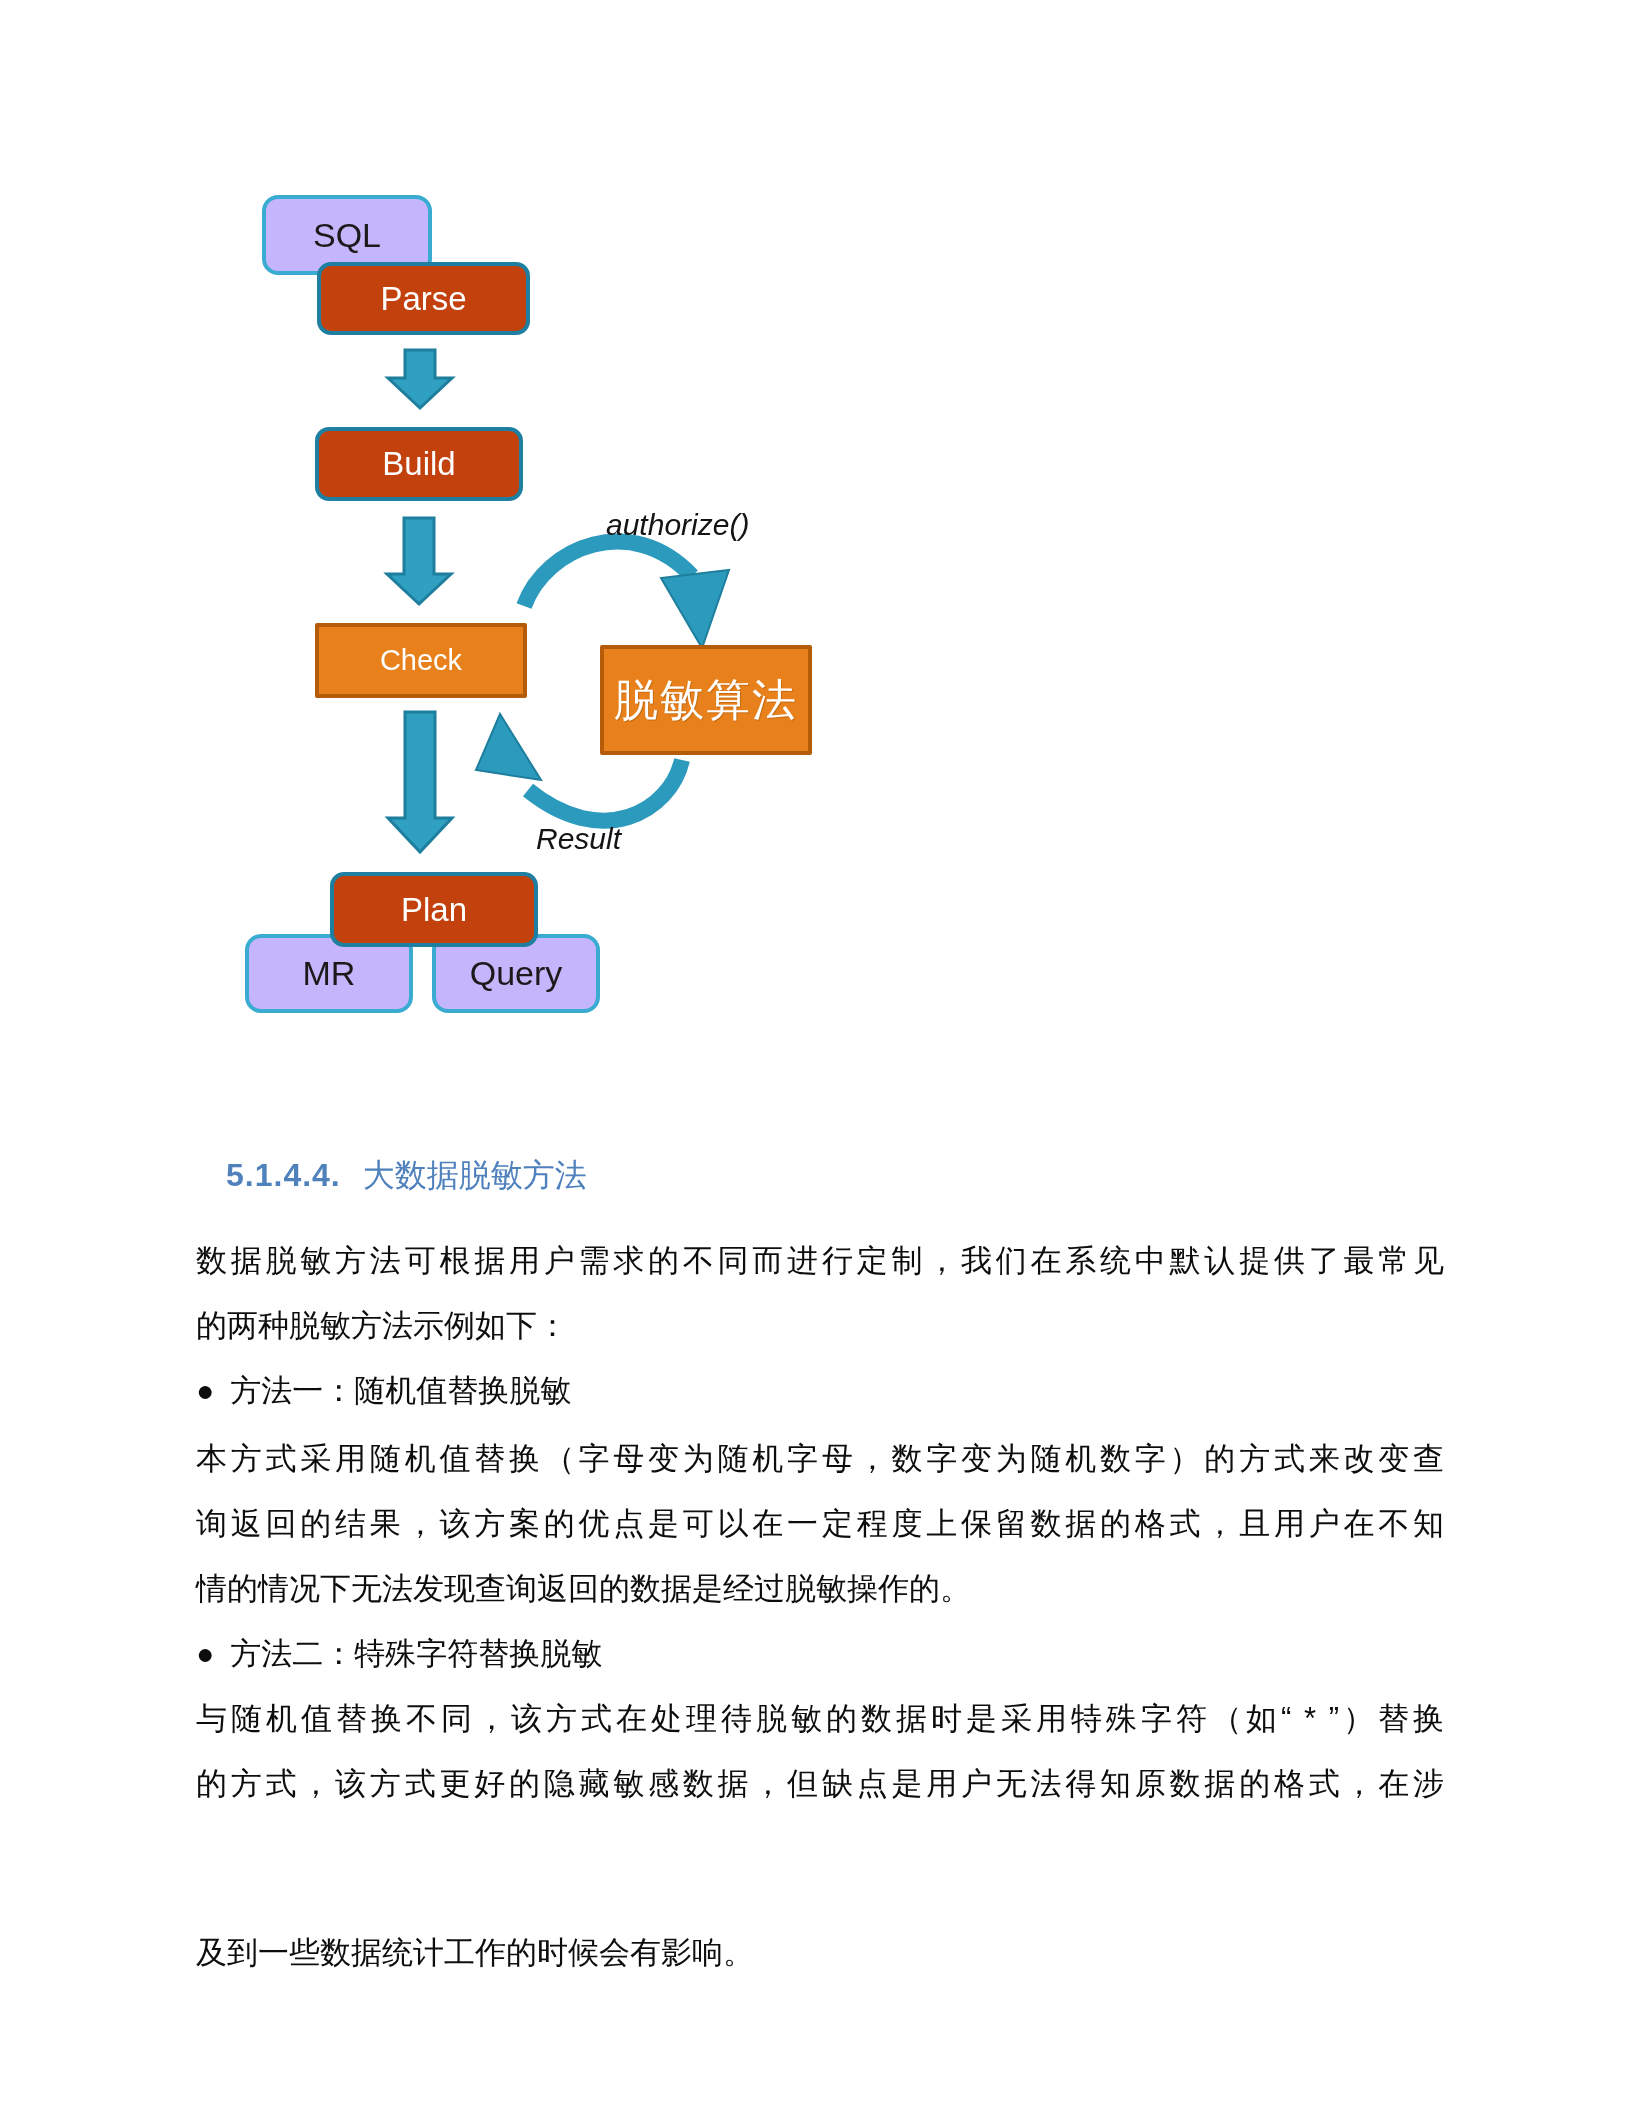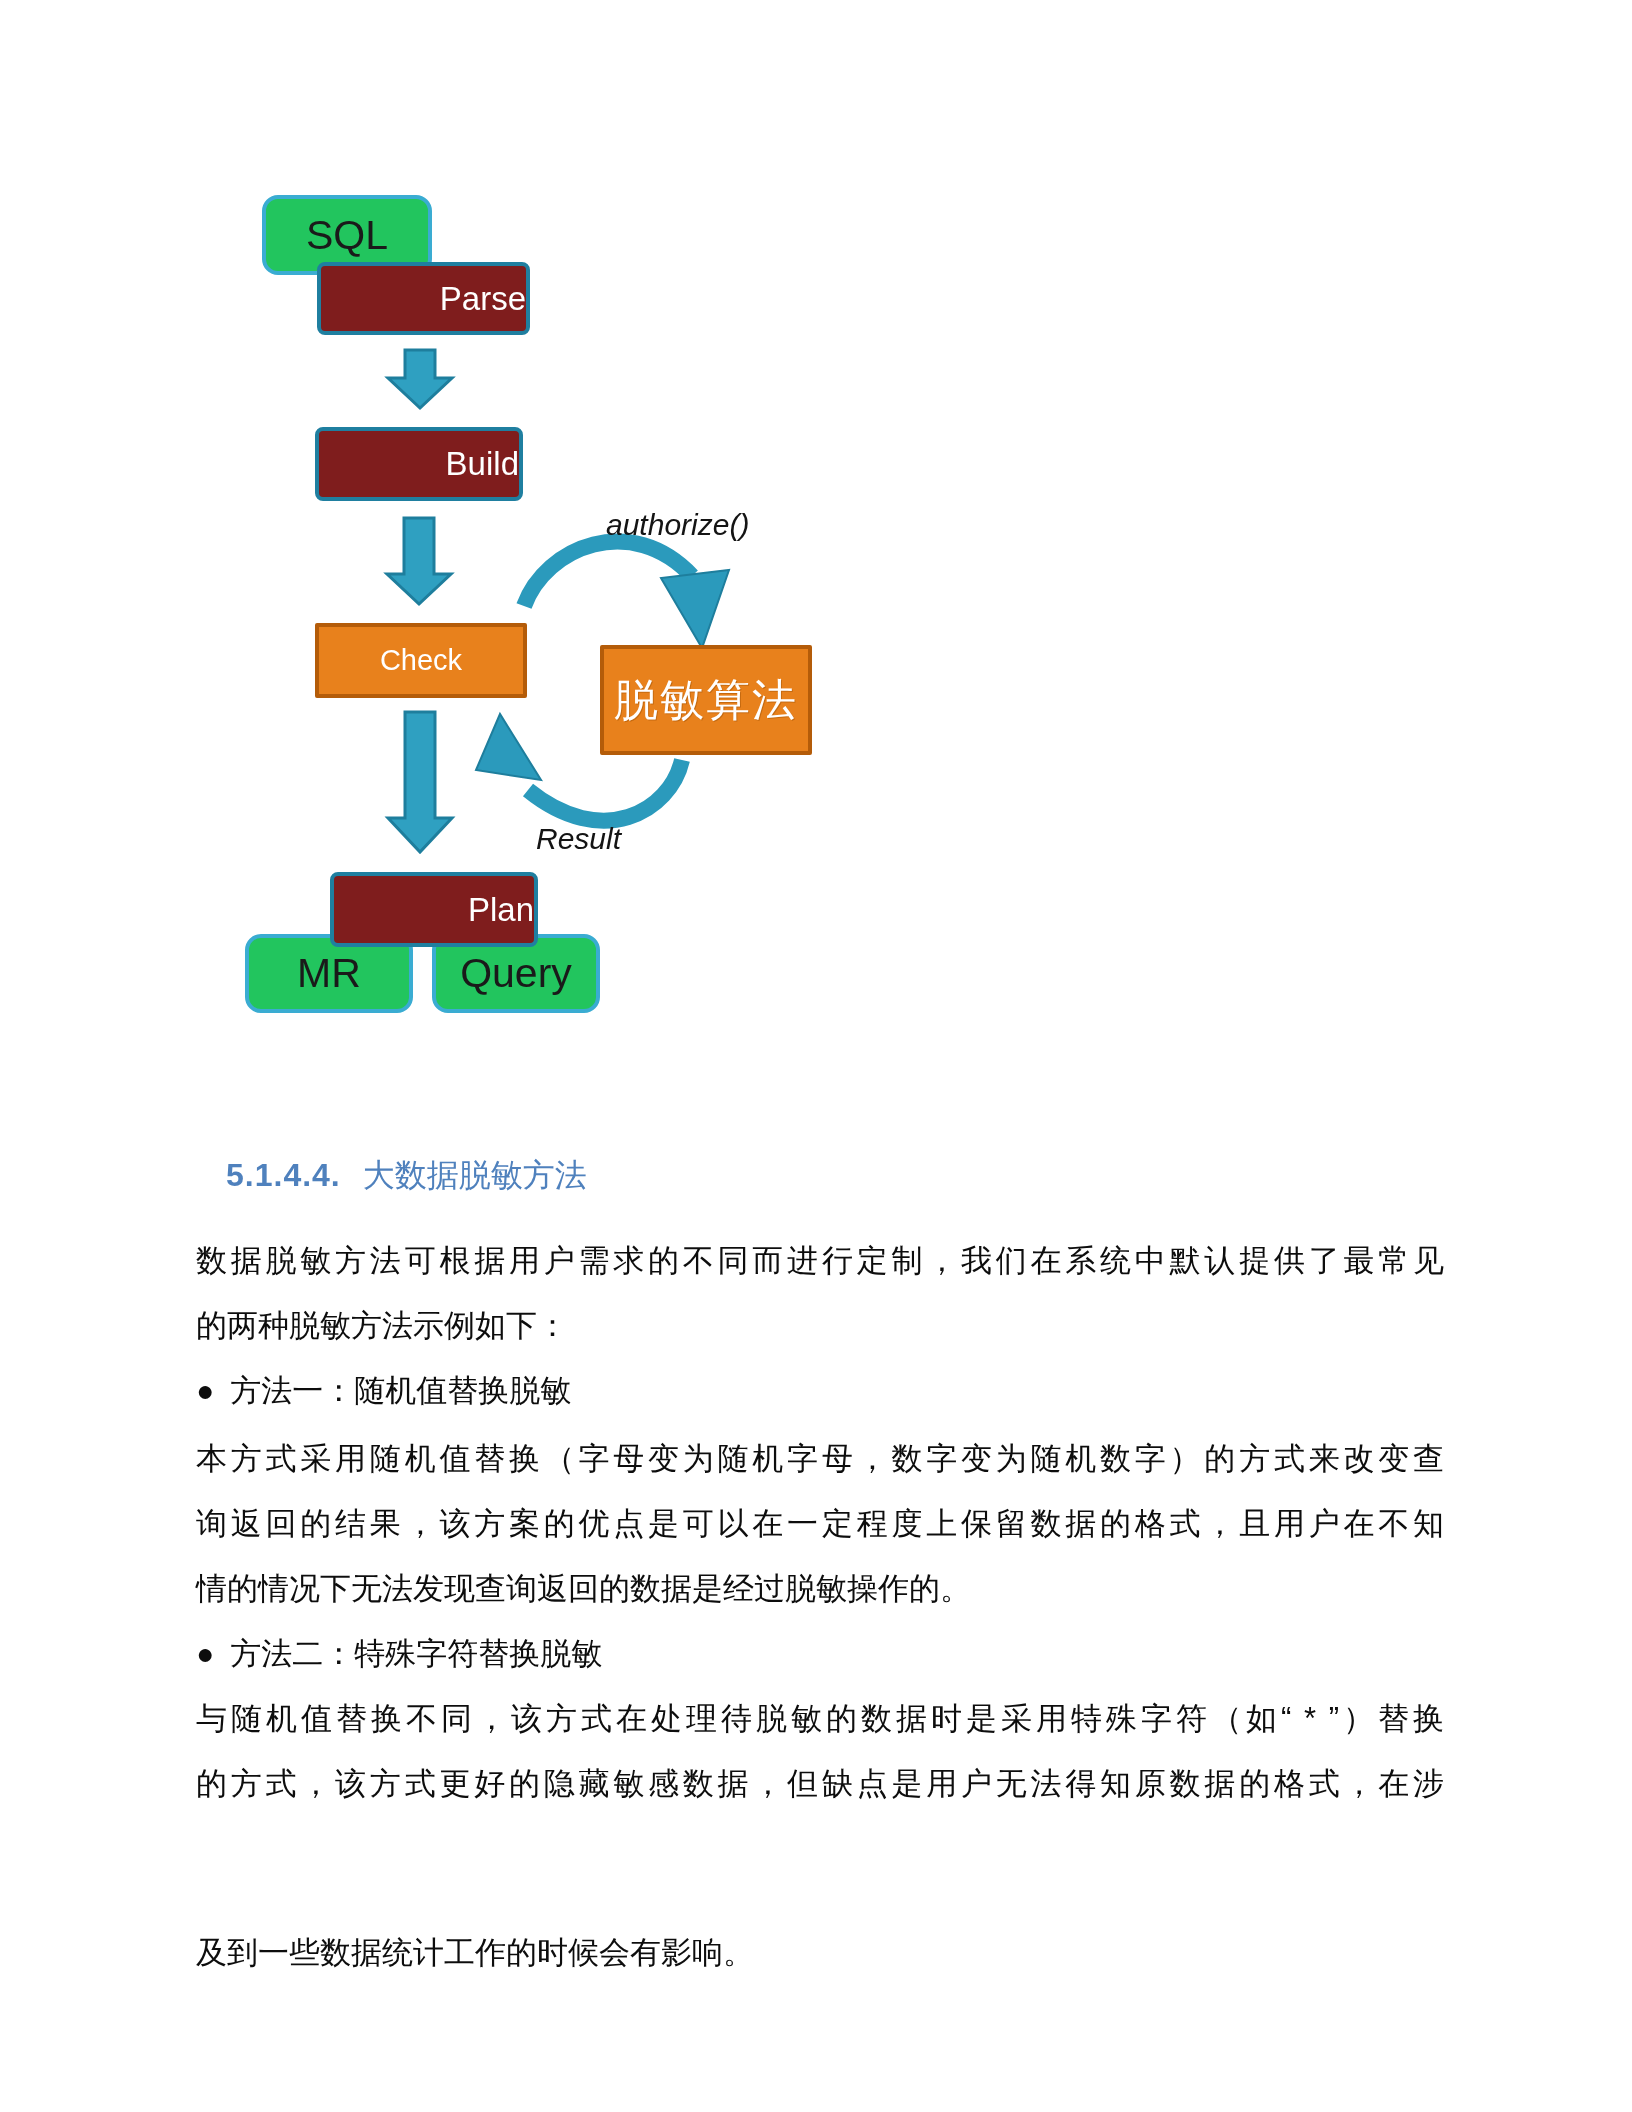--- a/index.html
+++ b/index.html
@@ -8,26 +8,26 @@
     font-family:"Liberation Sans", sans-serif; overflow:hidden;
   }
   
   .diagram { position:absolute; left:0; top:0; width:900px; height:1100px; }
   .arrow-layer { position:absolute; left:0; top:0; }
   .node {
     position:absolute; display:flex; align-items:center; justify-content:center;
     box-sizing:border-box; text-align:center;
   }
   .node-teal {
-    background:#7f1d1d; border:4px solid #1f7fa0; border-radius:8px;
-    color:#ffffff; font-size:33px;justify-content:flex-end;
+    background:#c2410c; border:4px solid #1f7fa0; border-radius:14px;
+    color:#ffffff; font-size:33px;
   }
   .node-white {
-    background:#22c55e; border:4px solid #3aacd2; border-radius:16px;
-    color:#1a1a1a; font-size:41px;
+    background:#c4b5fd; border:4px solid #3aacd2; border-radius:16px;
+    color:#1a1a1a; font-size:34px;
   }
   .node-orange {
     background:#e8811c; border:4px solid #b45c09; border-radius:2px;
     color:#ffffff; font-size:29px;
   }
   .node-algo {
     font-family:"DejaVu Serif", serif; font-size:44px; letter-spacing:2px;
     text-shadow:1px 1px 0 #c56a10;
   }
   .flow-label {

